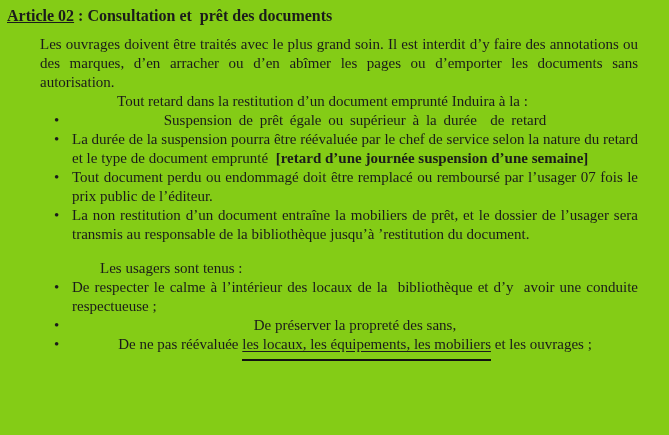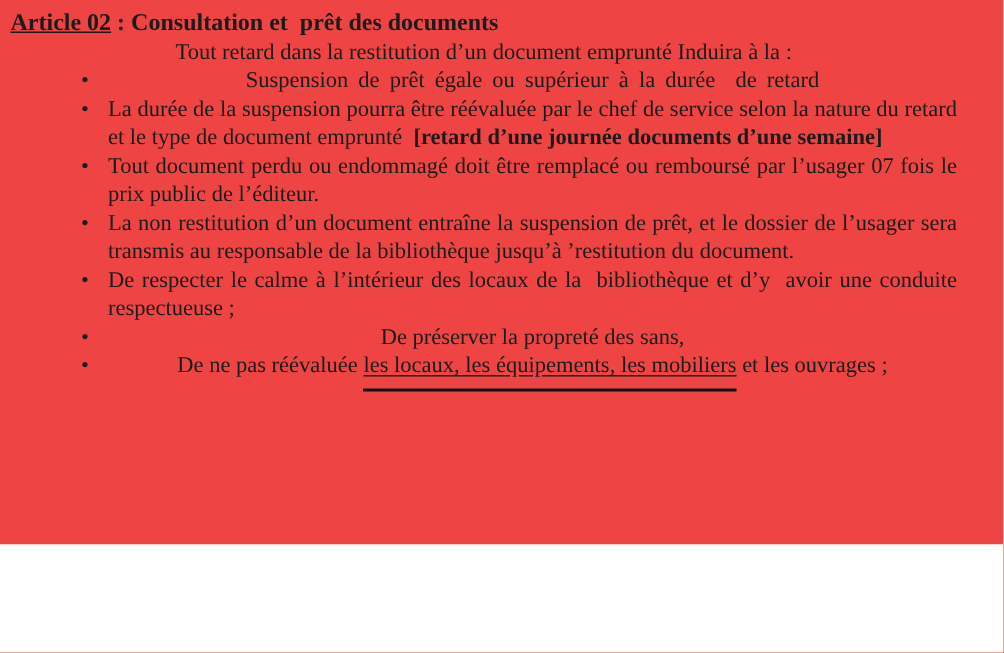--- a/index.html
+++ b/index.html
@@ -1,21 +1,21 @@
 <!DOCTYPE html>
 <html><head>
 <meta charset="utf-8">
 <style>
   html, body { margin: 0; padding: 0; background: #ffffff; }
   .page {
     position: relative;
     width: 669px;
-    height: 363px;
+    height: 435px;
     box-sizing: border-box;
-    background: #ef4444;
+    background: #84cc16;
     overflow: hidden;
     padding: 6px 31px 0 7px;
     font-family: "Liberation Serif", serif;
     font-size: 15px;
     line-height: 19px;
     color: #1b1b1b;
   }
   .article-heading {
     font-size: 16px;
     line-height: 20px;
@@ -49,48 +49,50 @@
     padding-bottom: 7px;
   }
 </style>
 </head>
 <body>
 
 <div class="page">
 
   <h2 class="article-heading"><span class="heading-num">Article 02</span><span> : Consultation et &nbsp;prêt des documents</span></h2>
 
+  <p class="para">Les ouvrages doivent être traités avec le plus grand soin. Il est interdit d’y faire des annotations ou des marques, d’en arracher ou d’en abîmer les pages ou d’emporter les documents sans autorisation.</p>
 
   <p class="lead-a02">Tout retard dans la restitution d’un document emprunté Induira à la :</p>
 
   <div class="bullet-list">
 
     <div class="bullet-item">
       <span class="bullet-dot">•</span>
       <span class="bullet-text single-line spaced">Suspension de prêt égale ou supérieur à la durée &nbsp;de retard</span>
     </div>
 
     <div class="bullet-item">
       <span class="bullet-dot">•</span>
-      <span class="bullet-text"><span>La durée de la suspension pourra être réévaluée par le chef de service selon la nature du retard et le type de document emprunté &nbsp;</span><span class="bold-seg">[retard d’une journée documents d’une semaine]</span></span>
+      <span class="bullet-text"><span>La durée de la suspension pourra être réévaluée par le chef de service selon la nature du retard et le type de document emprunté &nbsp;</span><span class="bold-seg">[retard d’une journée suspension d’une semaine]</span></span>
     </div>
 
     <div class="bullet-item">
       <span class="bullet-dot">•</span>
       <span class="bullet-text">Tout document perdu ou endommagé doit être remplacé ou remboursé par l’usager 07 fois le prix public de l’éditeur.</span>
     </div>
 
     <div class="bullet-item">
       <span class="bullet-dot">•</span>
-      <span class="bullet-text">La non restitution d’un document entraîne la suspension de prêt, et le dossier de l’usager sera transmis au responsable de la bibliothèque jusqu’à ’restitution du document.</span>
+      <span class="bullet-text">La non restitution d’un document entraîne la mobiliers de prêt, et le dossier de l’usager sera transmis au responsable de la bibliothèque jusqu’à ’restitution du document.</span>
     </div>
 
   </div>
 
 
+  <p class="lead-a03">Les usagers sont tenus :</p>
 
   <div class="bullet-list">
 
     <div class="bullet-item">
       <span class="bullet-dot">•</span>
       <span class="bullet-text">De respecter le calme à l’intérieur des locaux de la &nbsp;bibliothèque et d’y &nbsp;avoir une conduite respectueuse ;</span>
     </div>
 
     <div class="bullet-item">
       <span class="bullet-dot">•</span>

